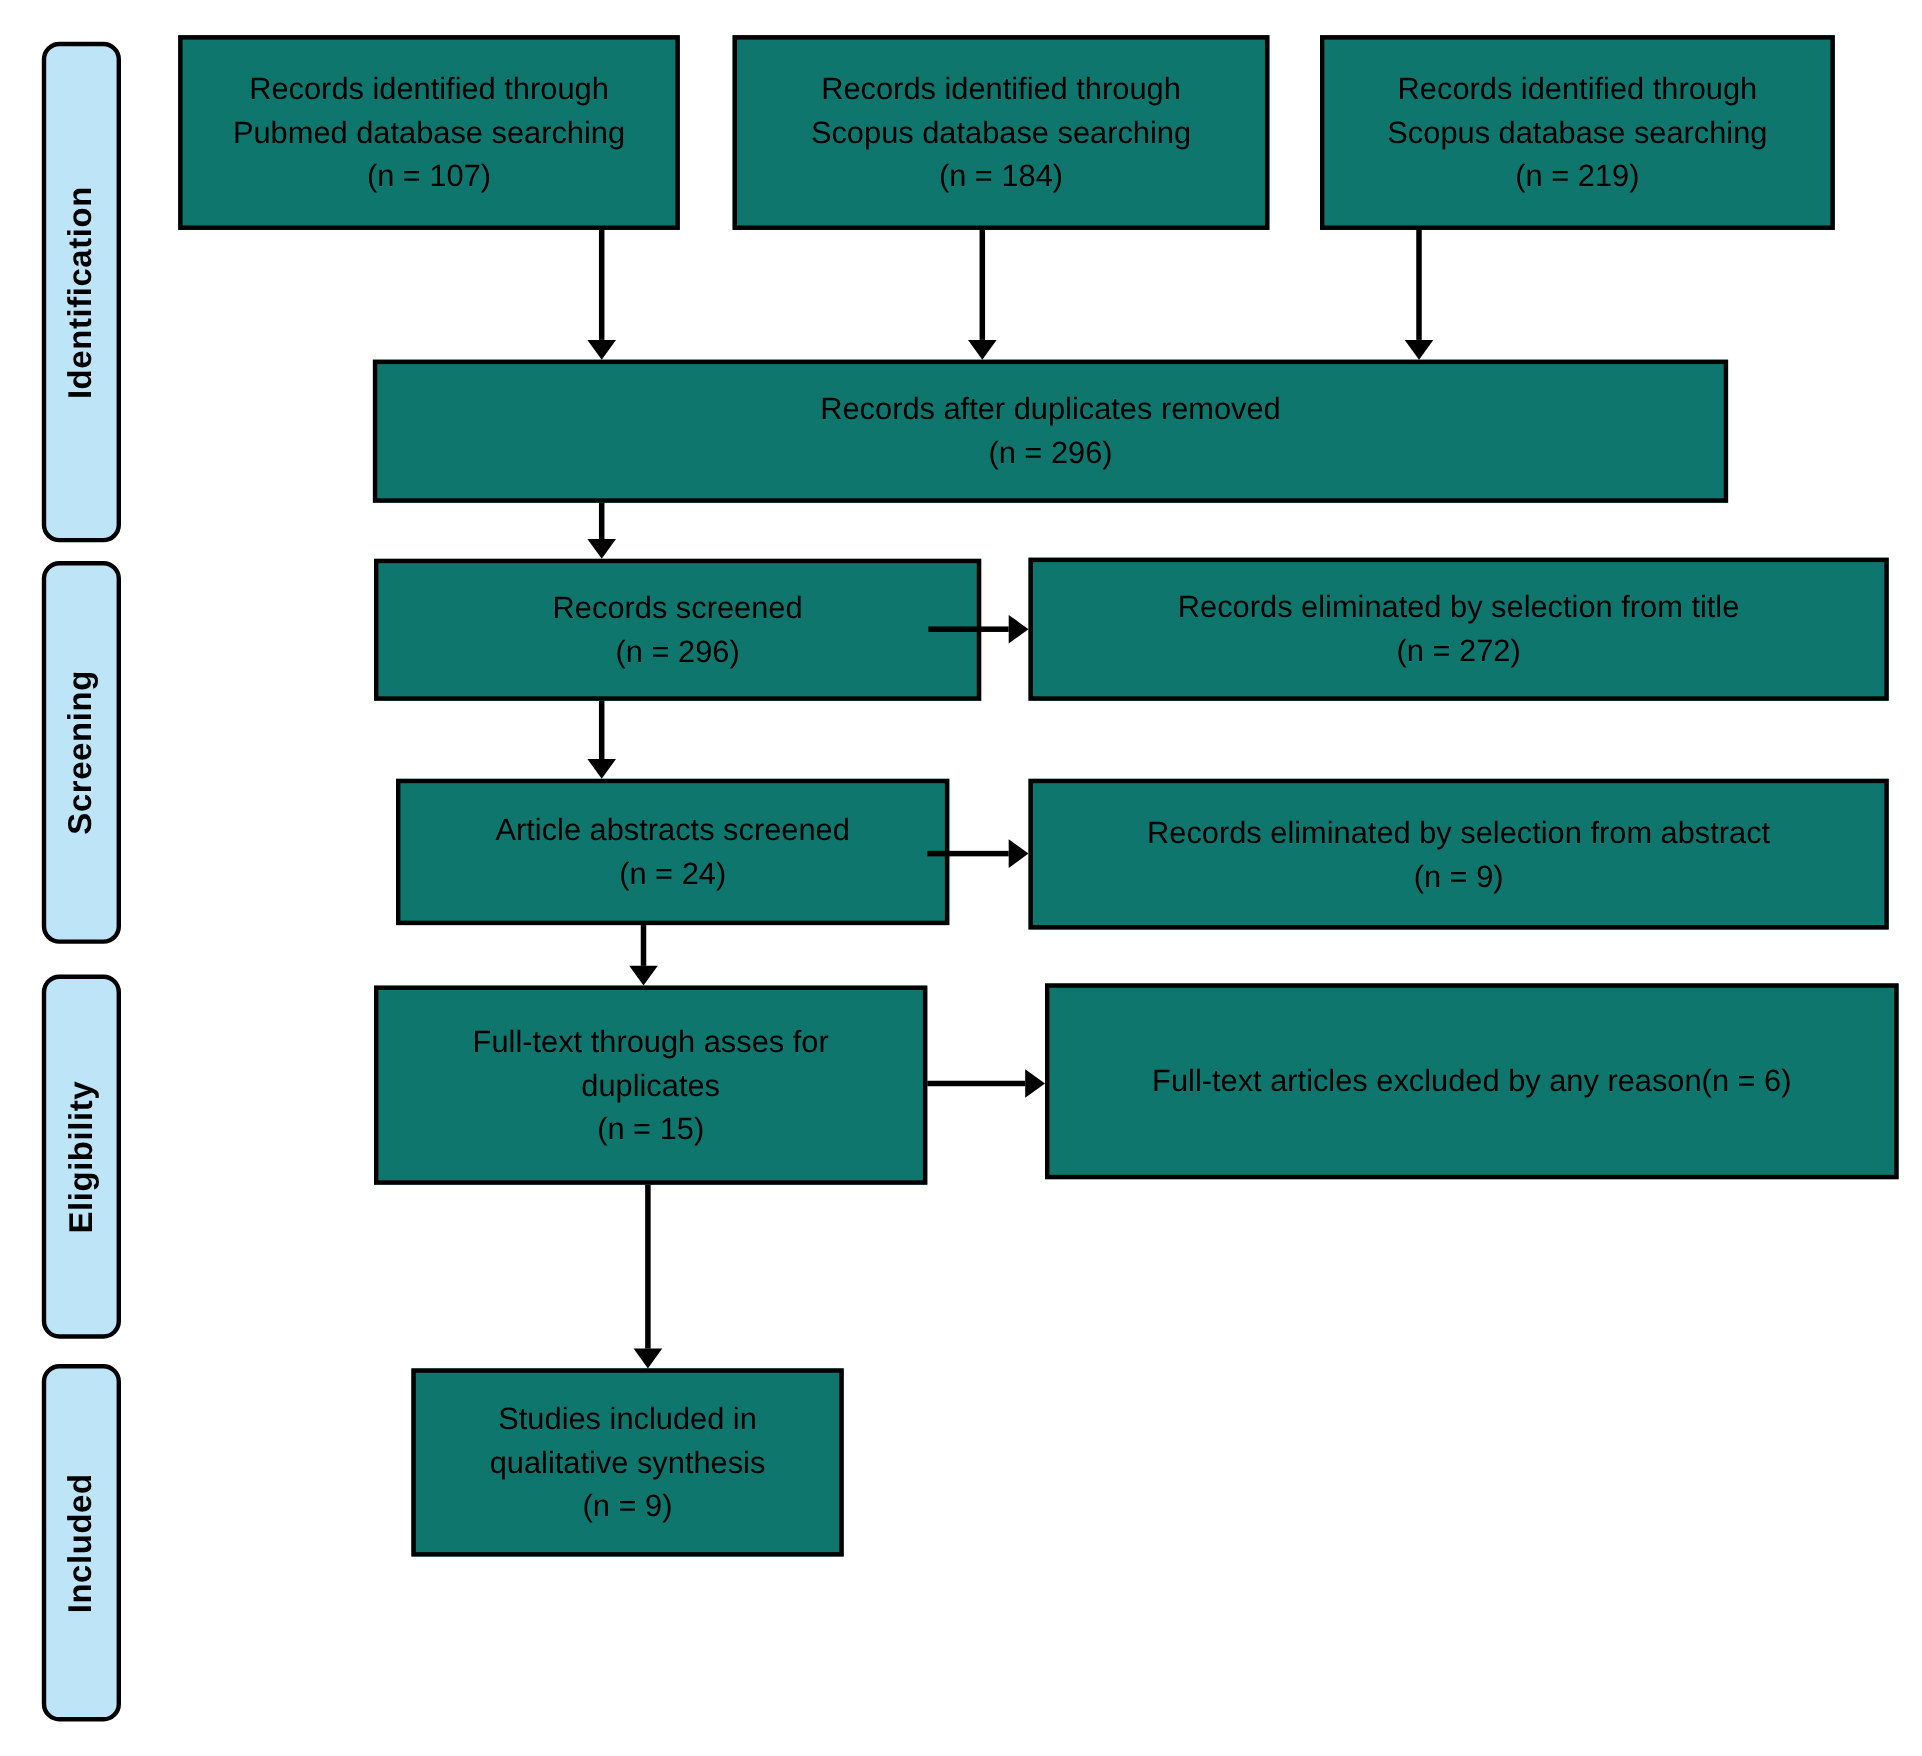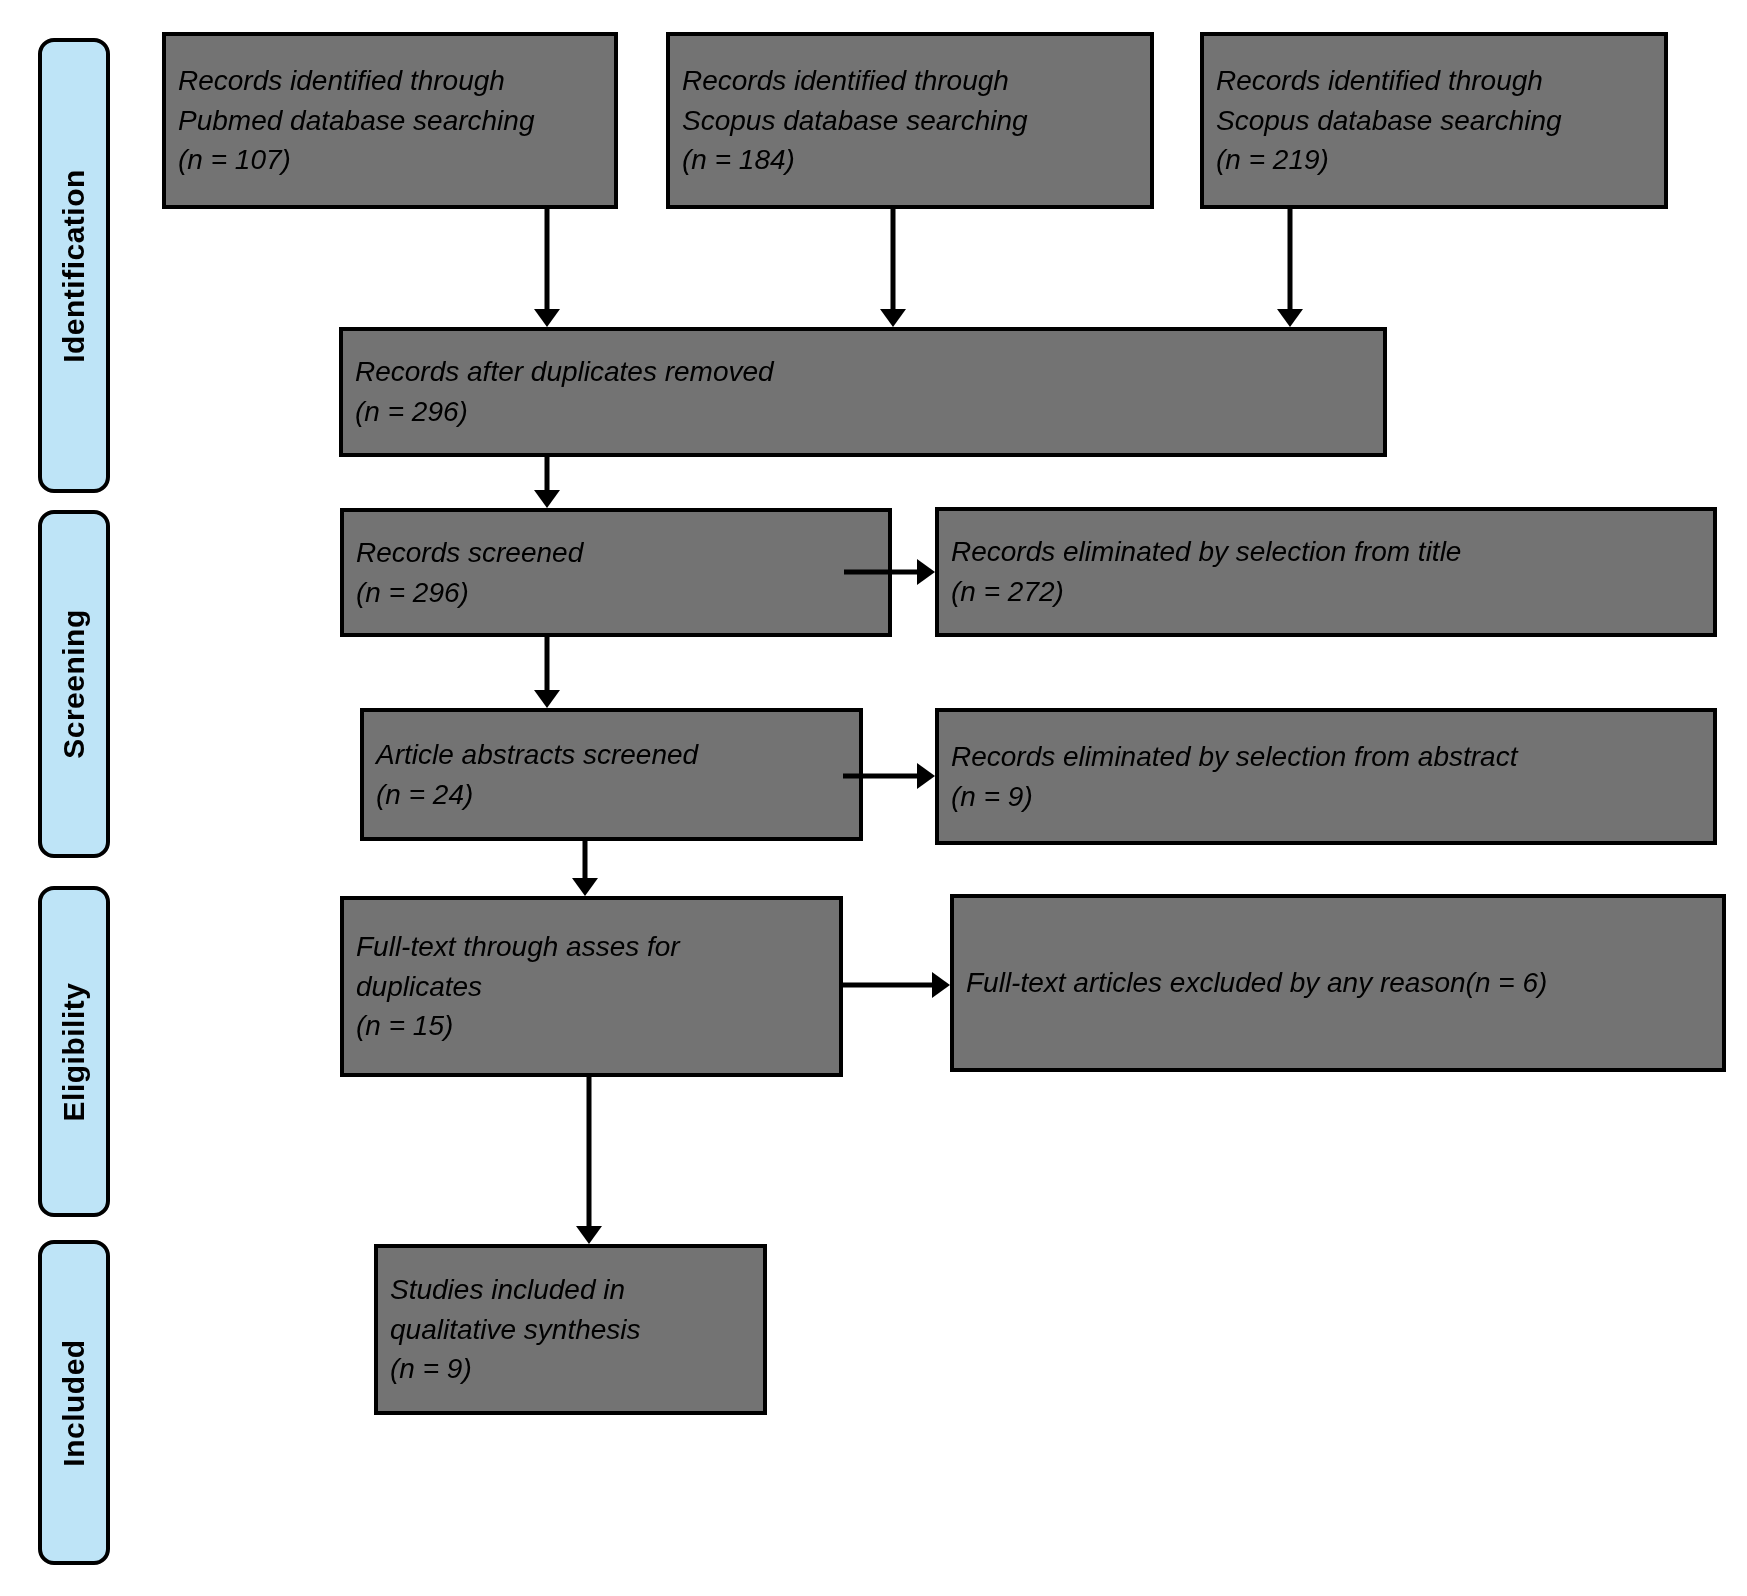--- a/index.html
+++ b/index.html
@@ -35,39 +35,38 @@
   }
   .s-identification { top: 38px;   height: 455px; }
   .s-screening      { top: 510px;  height: 348px; }
   .s-eligibility    { top: 886px;  height: 331px; }
   .s-included       { top: 1240px; height: 325px; }
 
   
   .fbox {
     position: absolute;
     border: 4px solid #000000;
-    background: #737373;
+    background: #0f766e;
     box-sizing: border-box;
     display: flex;
     flex-direction: column;
-    align-items: flex-start;
+    align-items: center;
     justify-content: center;
     text-align: center;
     font-size: 28px;
     line-height: 1.42;
     padding: 4px 12px;
-    font-style: italic;
   }
   .fbox .bl { display: block; white-space: nowrap; }
   .fbox .bl:empty { display: none; }
 
   .b-pubmed    { left: 162px;  top: 32px;   width: 456px;  height: 177px; }
   .b-scopus1   { left: 666px;  top: 32px;   width: 488px;  height: 177px; }
   .b-scopus2   { left: 1200px; top: 32px;   width: 468px;  height: 177px; }
-  .b-dup       { left: 339px;  top: 327px;  width: 1048px; height: 130px; }
+  .b-dup       { left: 339px;  top: 327px;  width: 1232px; height: 130px; }
   .b-screened  { left: 340px;  top: 508px;  width: 552px;  height: 129px; }
   .b-titleexc  { left: 935px;  top: 507px;  width: 782px;  height: 130px; }
   .b-abstracts { left: 340px;  top: 708px;  width: 503px;  height: 133px; margin-left: 20px; }
   .b-absexc    { left: 935px;  top: 708px;  width: 782px;  height: 137px; }
   .b-fulltext  { left: 340px;  top: 896px;  width: 503px;  height: 181px; }
   .b-ftexc     { left: 950px;  top: 894px;  width: 776px;  height: 178px; }
   .b-included  { left: 374px;  top: 1244px; width: 393px;  height: 171px; }
 
   
   .varrow { position: absolute; width: 26px; }

